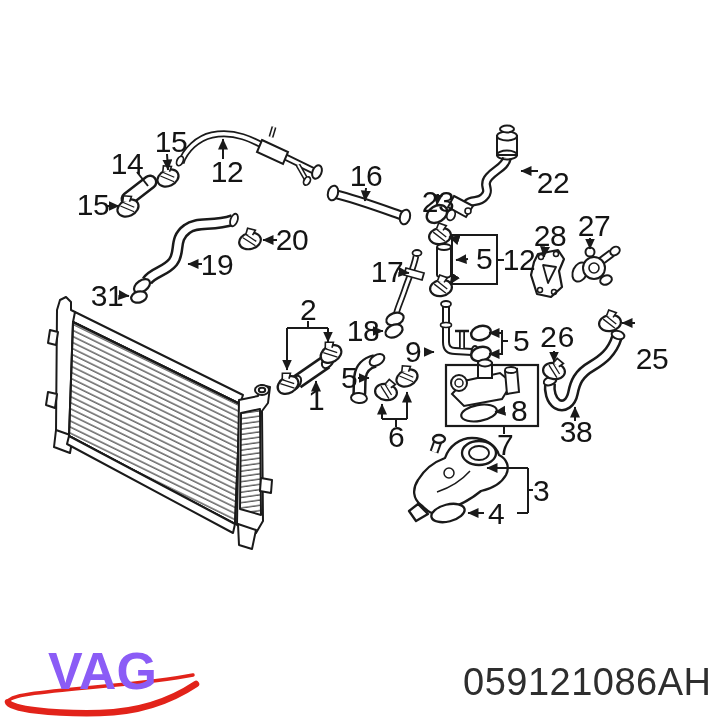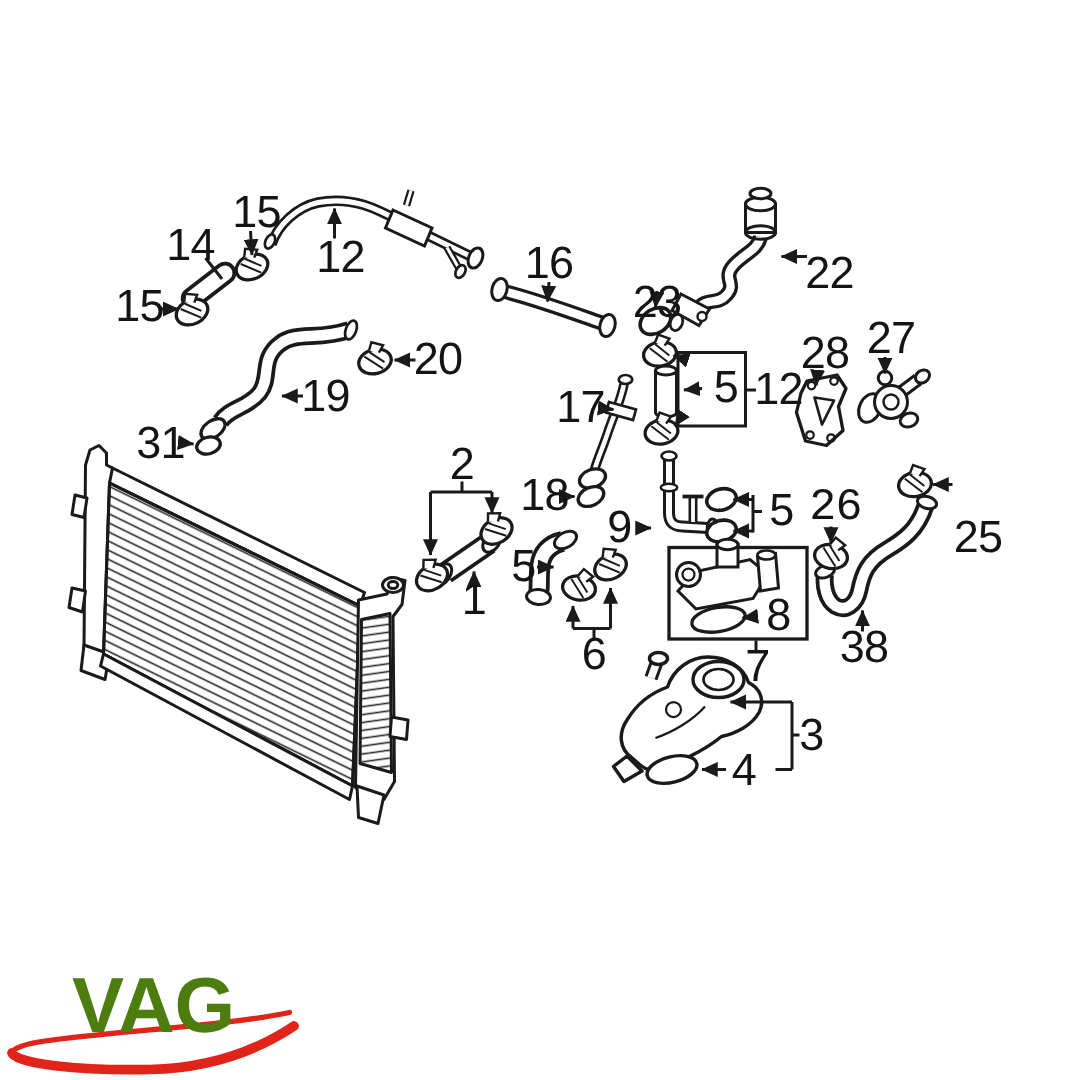--- a/index.html
+++ b/index.html
@@ -308,15 +308,16 @@
       <div class="callout" style="left: 396px; top: 437px;">6</div>
       <div class="callout" style="left: 519px; top: 411px;">8</div>
       <div class="callout" style="left: 505px; top: 445px;">7</div>
       <div class="callout" style="left: 557px; top: 339px; font-family: Liberation Mono, monospace;">26</div>
       <div class="callout" style="left: 652px; top: 323px; margin-top: 36px;">25</div>
       <div class="callout" style="left: 576px; top: 432px;">38</div>
       <div class="callout" style="left: 541px; top: 491px;">3</div>
       <div class="callout" style="left: 496px; top: 514px;">4</div>
     </div>
 
-  <span class="brand-text" style="color: #4d7c0f;">VAG</span>
+  <span class="brand-text" style="color: #8b5cf6;">VAG</span>
+  <div class="pn" style="color: rgb(46, 46, 46);">059121086AH</div>
 
 </div>
 
 </body></html>

